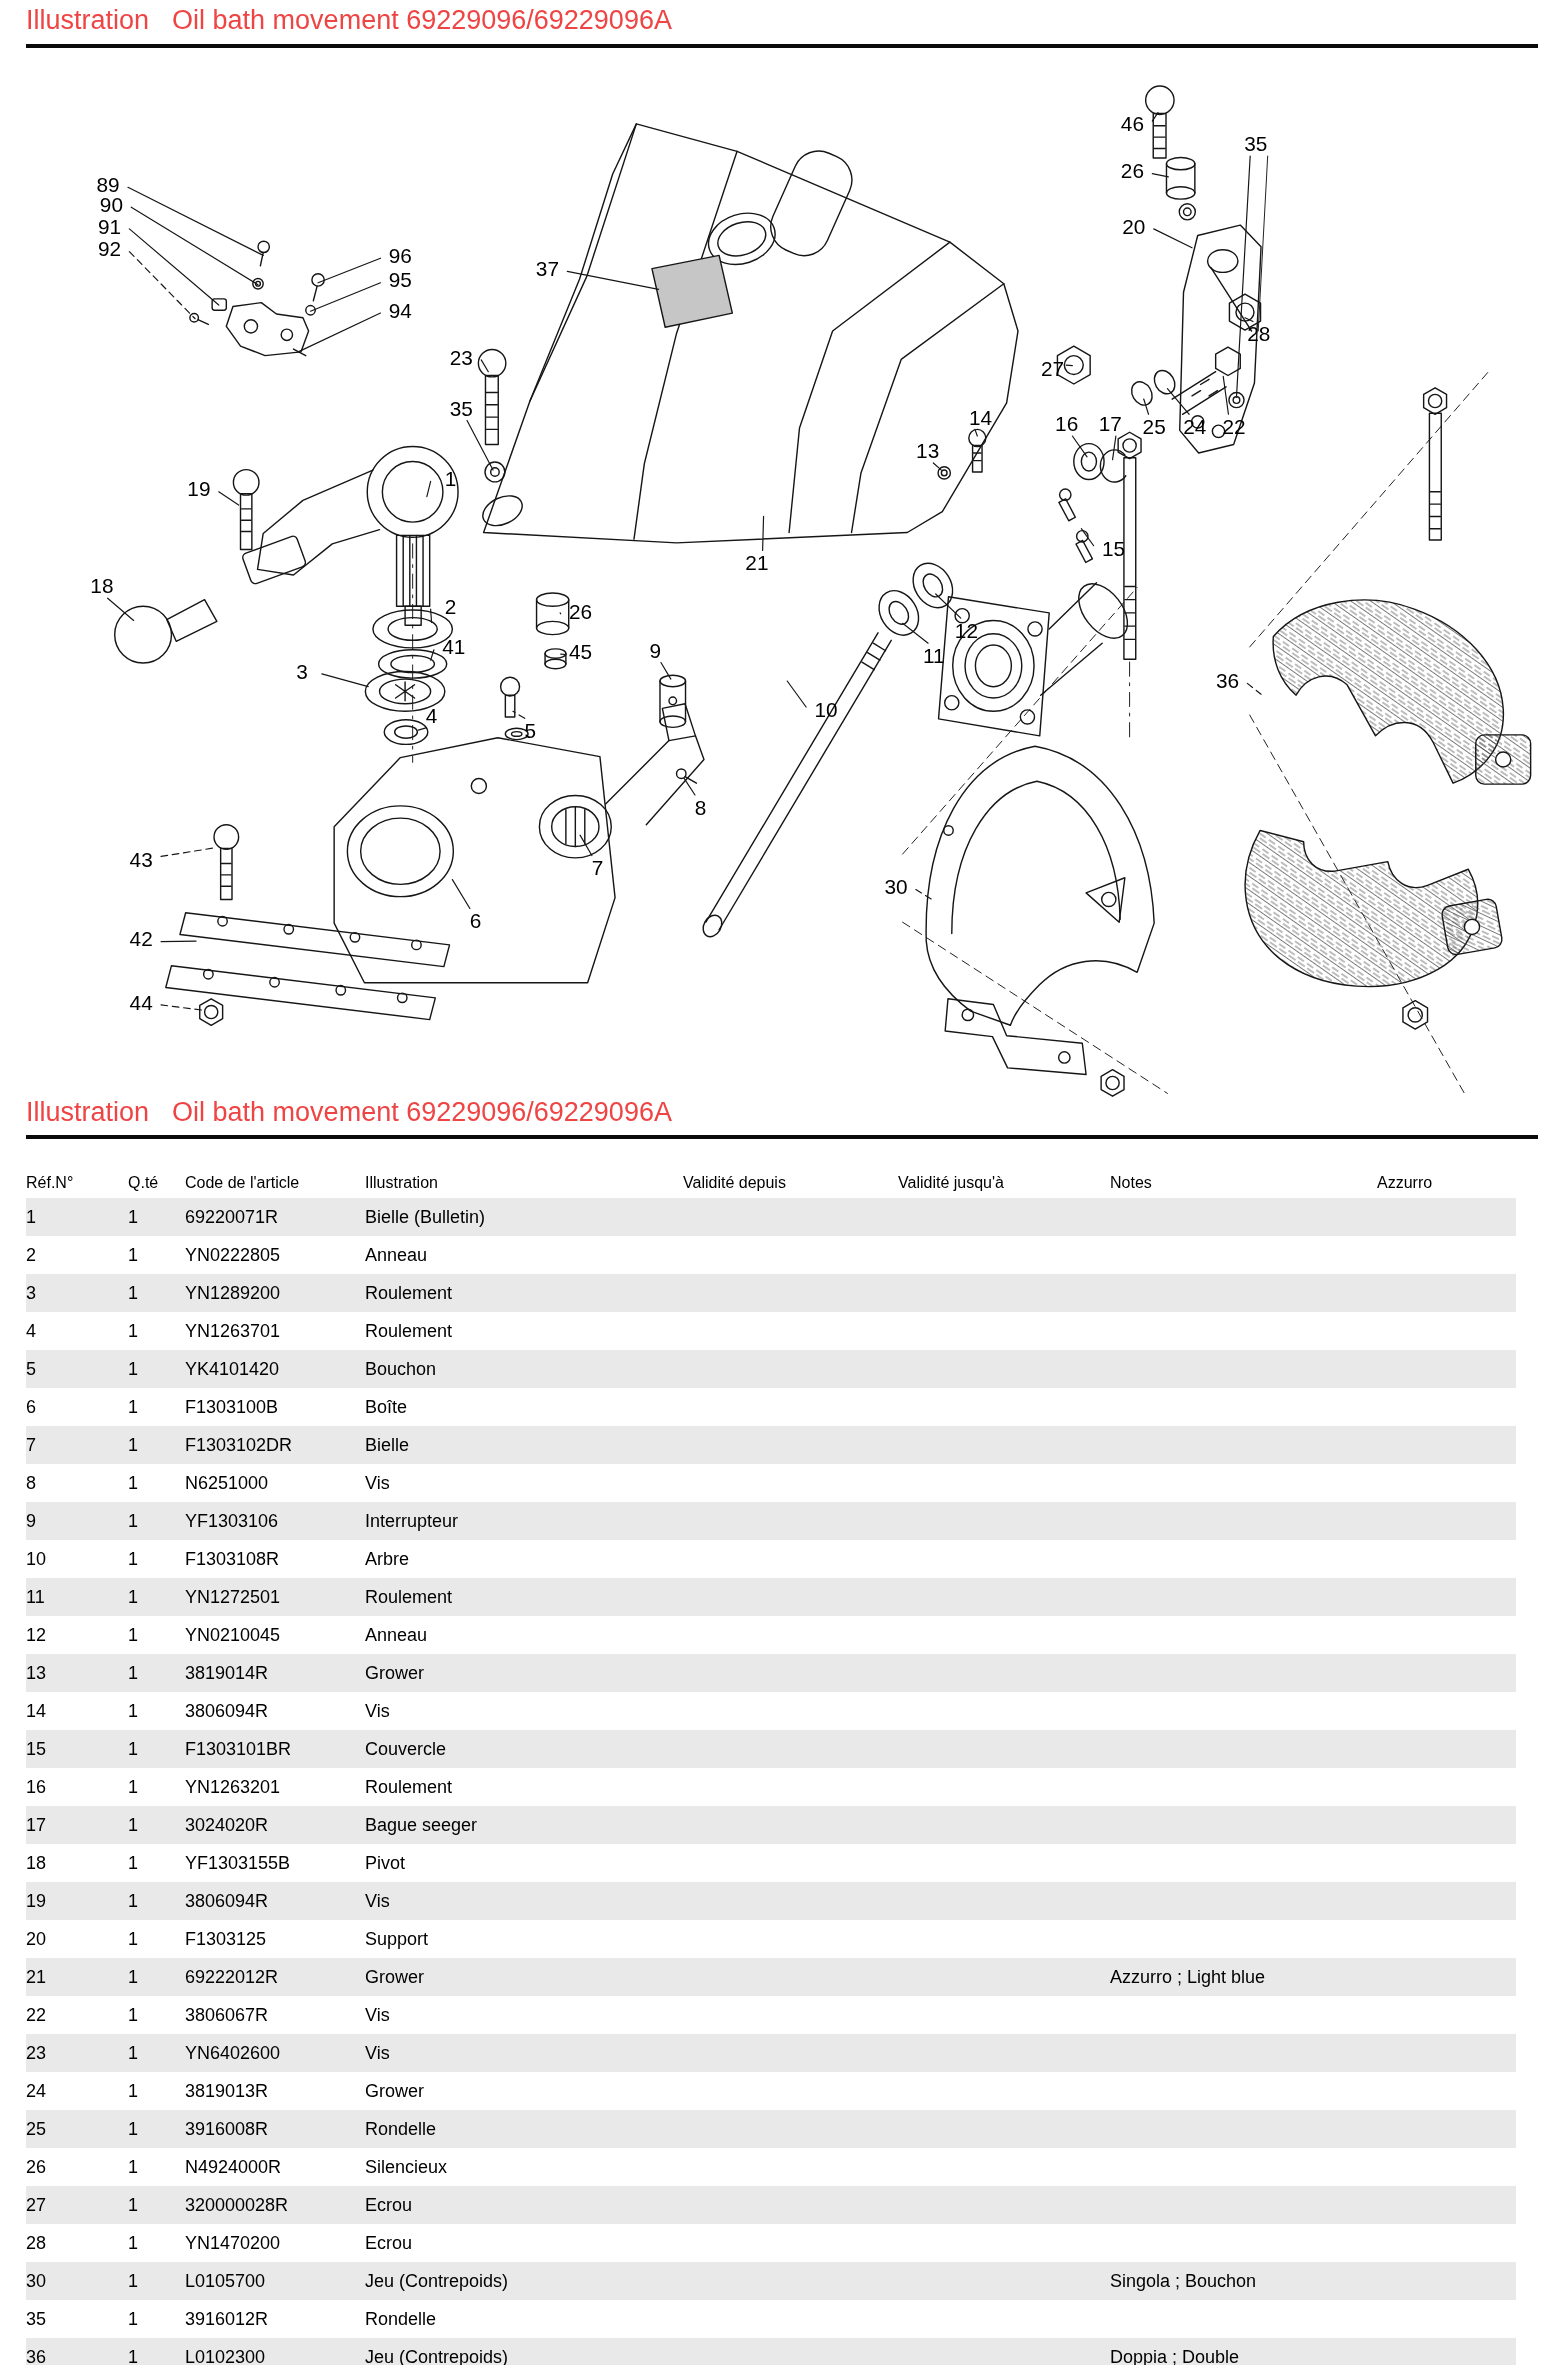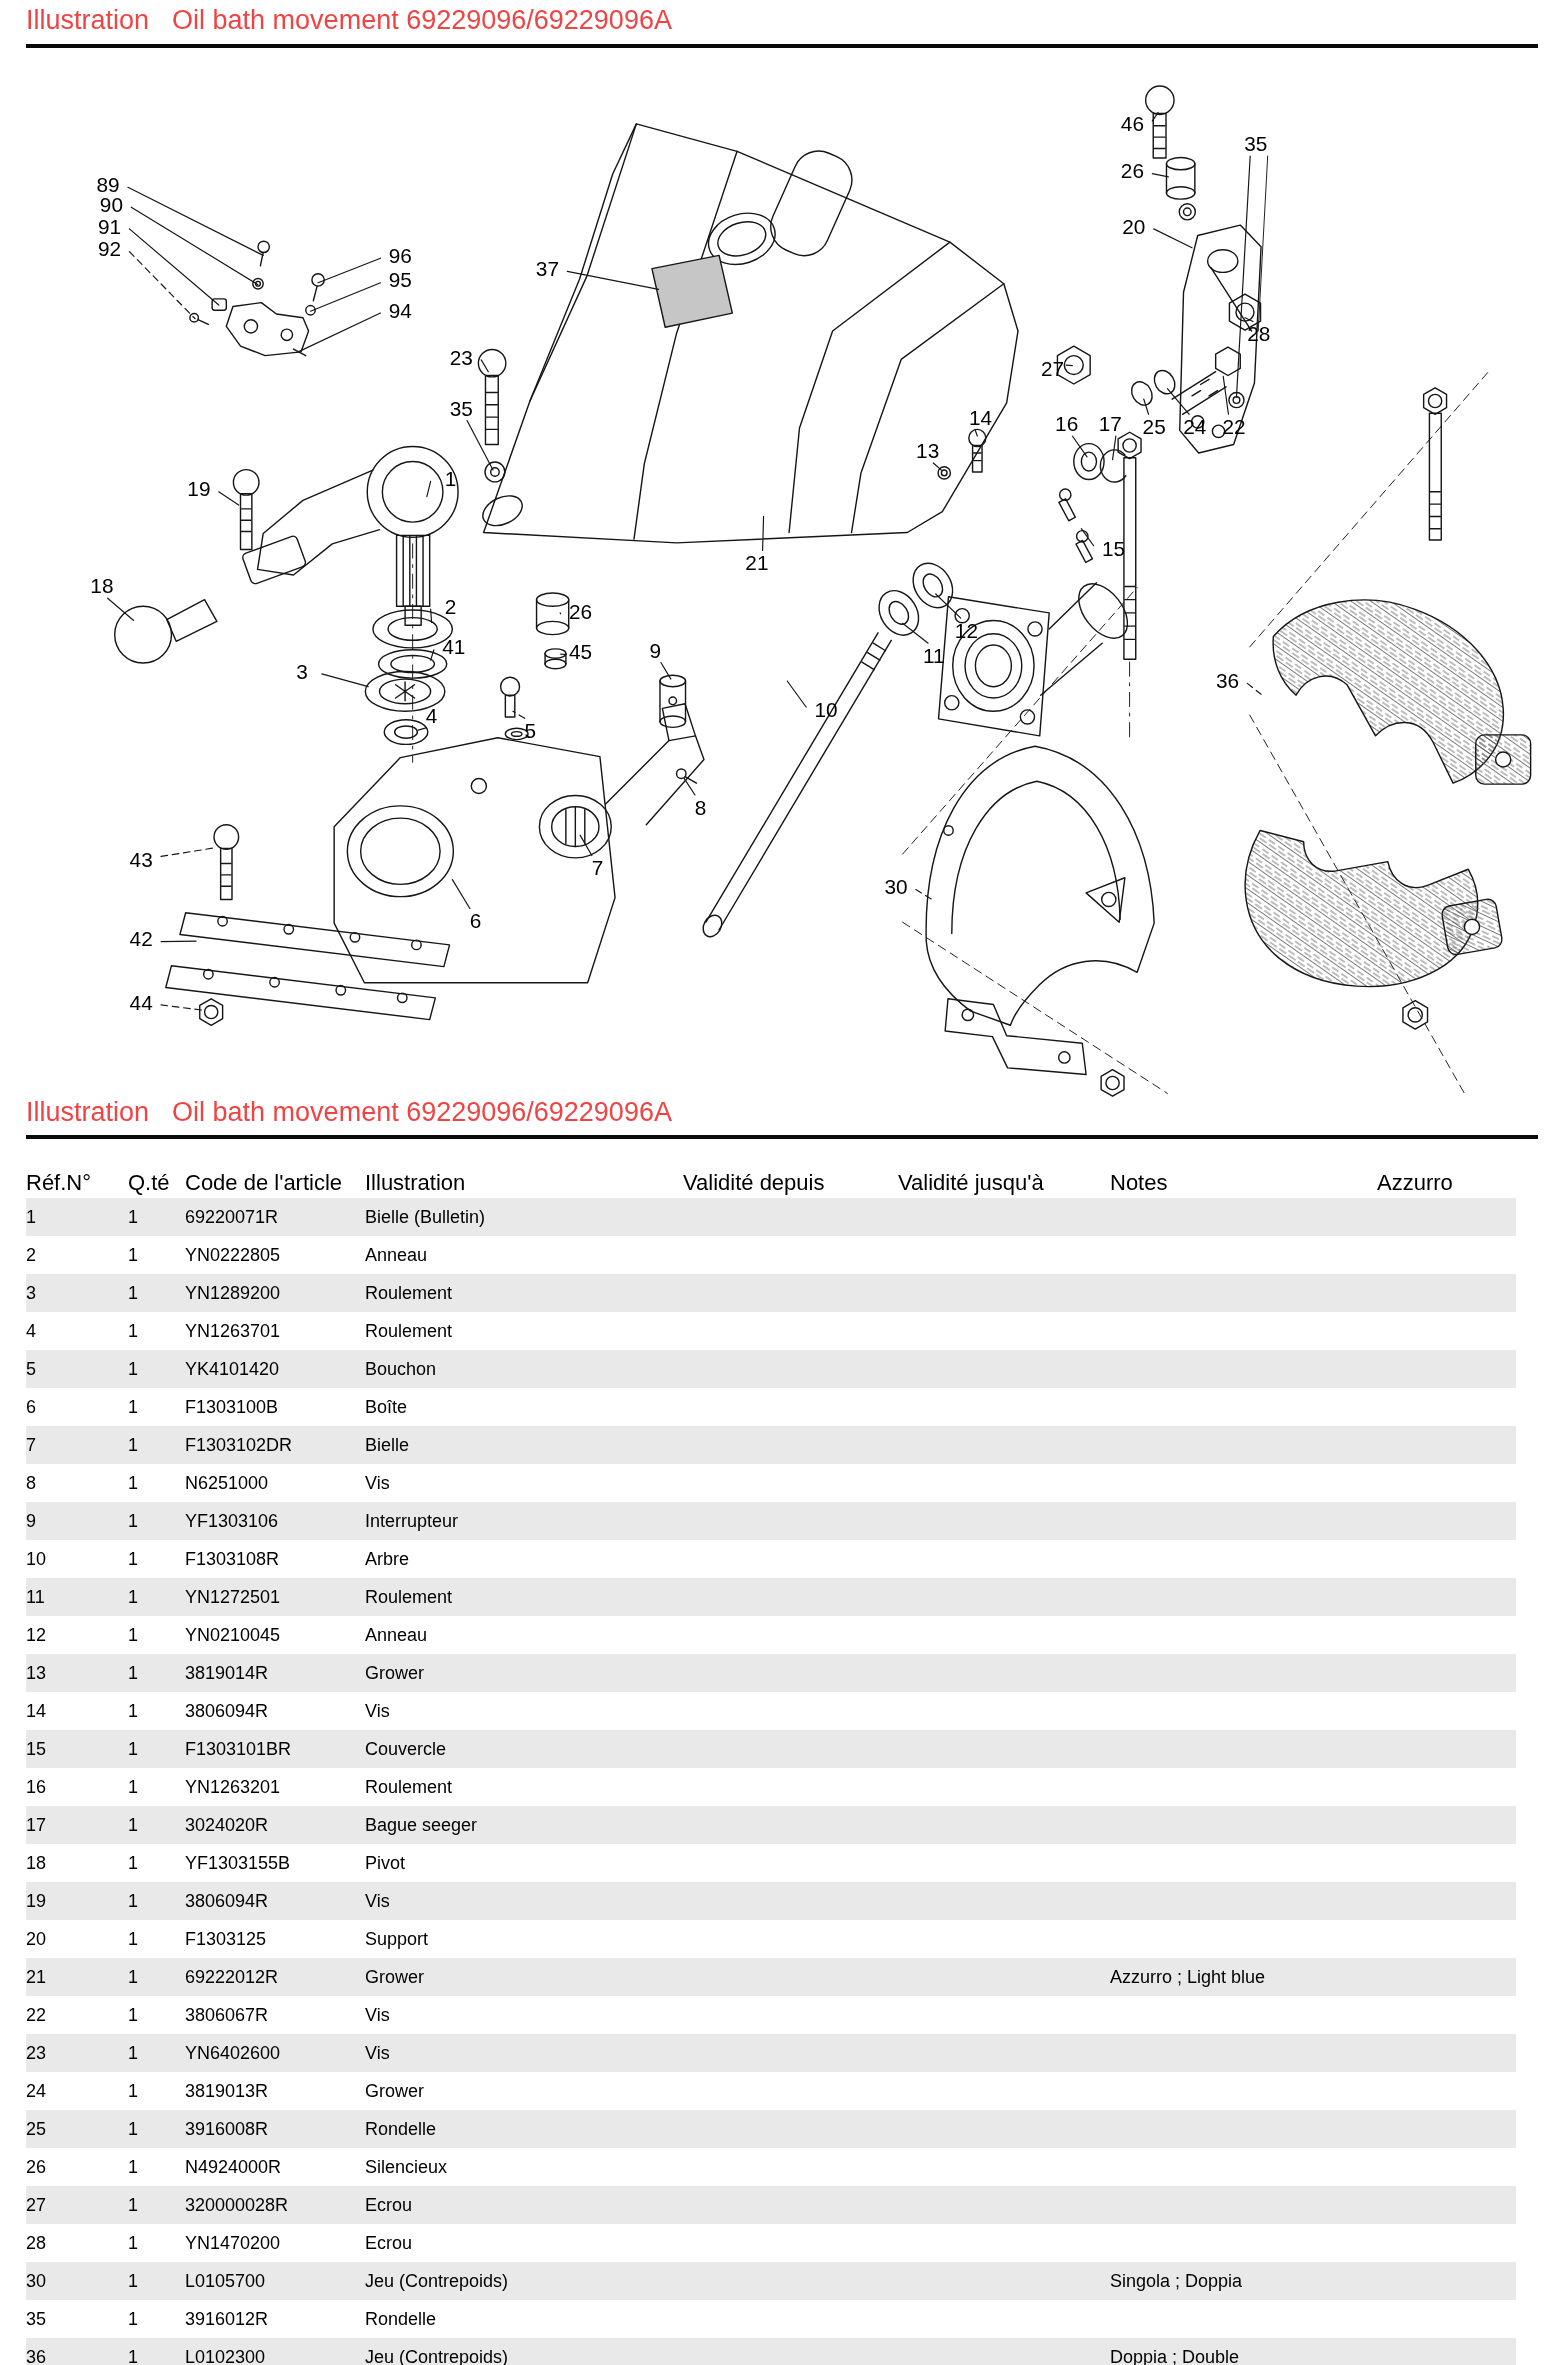--- a/index.html
+++ b/index.html
@@ -22,21 +22,21 @@
   #diagram{position:absolute;left:0;top:0;}
   #title2{top:1097px;}
   #rule2{top:1135px;}
   #table1{top:1165px;}
   .ptable{position:absolute;left:26px;width:1490px;}
   .thead,.trow{
     display:grid;
     grid-template-columns:102px 57px 180px 318px 215px 212px 267px 140px;
   }
   .thead{height:33px;}
-  .thead .cell{font-size:22px;line-height:35px;white-space:nowrap;}
+  .thead .cell{font-size:16px;line-height:35px;white-space:nowrap;}
   .trow{height:38px;}
   .trow .cell{font-size:18px;line-height:38px;white-space:nowrap;}
   .tbody .trow:nth-child(odd){background:var(--stripe);}
   svg text.callout{
     font-family:"Liberation Sans",sans-serif;font-size:44px;fill:#000;
   }
 </style>
 </head>
 <body>
 
@@ -662,21 +662,21 @@
         <div class="cell c-notes"></div>
         <div class="cell c-bulletin"></div>
       </div>
       <div class="trow">
         <div class="cell c-ref">30</div>
         <div class="cell c-qty">1</div>
         <div class="cell c-code">L0105700</div>
         <div class="cell c-desc">Jeu (Contrepoids)</div>
         <div class="cell c-vdep"></div>
         <div class="cell c-vjus"></div>
-        <div class="cell c-notes">Singola ; Doppia</div>
+        <div class="cell c-notes">Singola ; Bouchon</div>
         <div class="cell c-bulletin"></div>
       </div>
       <div class="trow">
         <div class="cell c-ref">35</div>
         <div class="cell c-qty">1</div>
         <div class="cell c-code">3916012R</div>
         <div class="cell c-desc">Rondelle</div>
         <div class="cell c-vdep"></div>
         <div class="cell c-vjus"></div>
         <div class="cell c-notes"></div>

